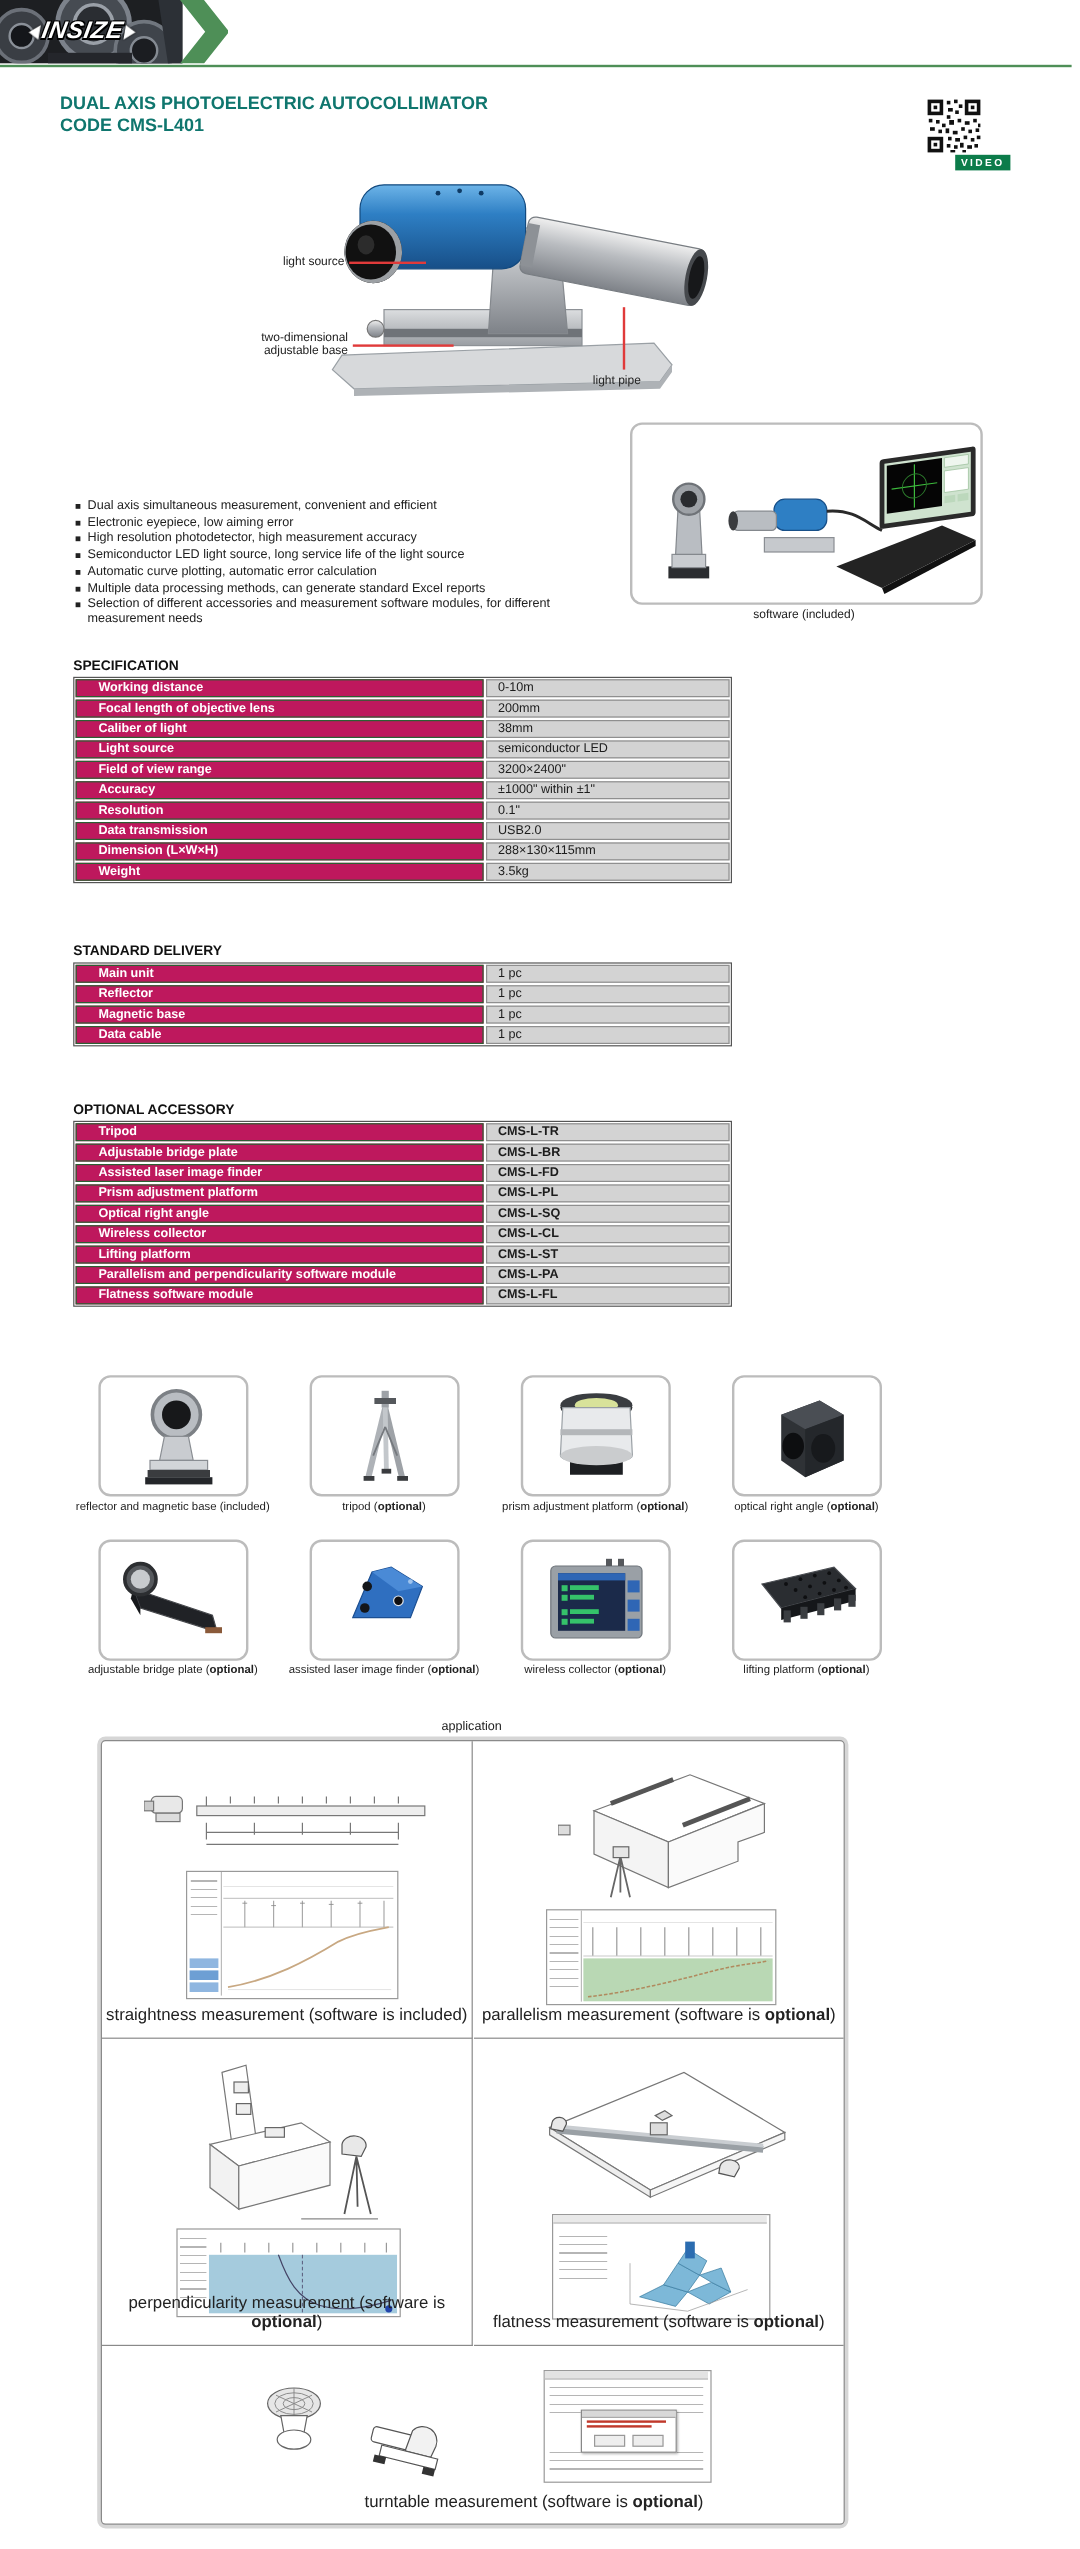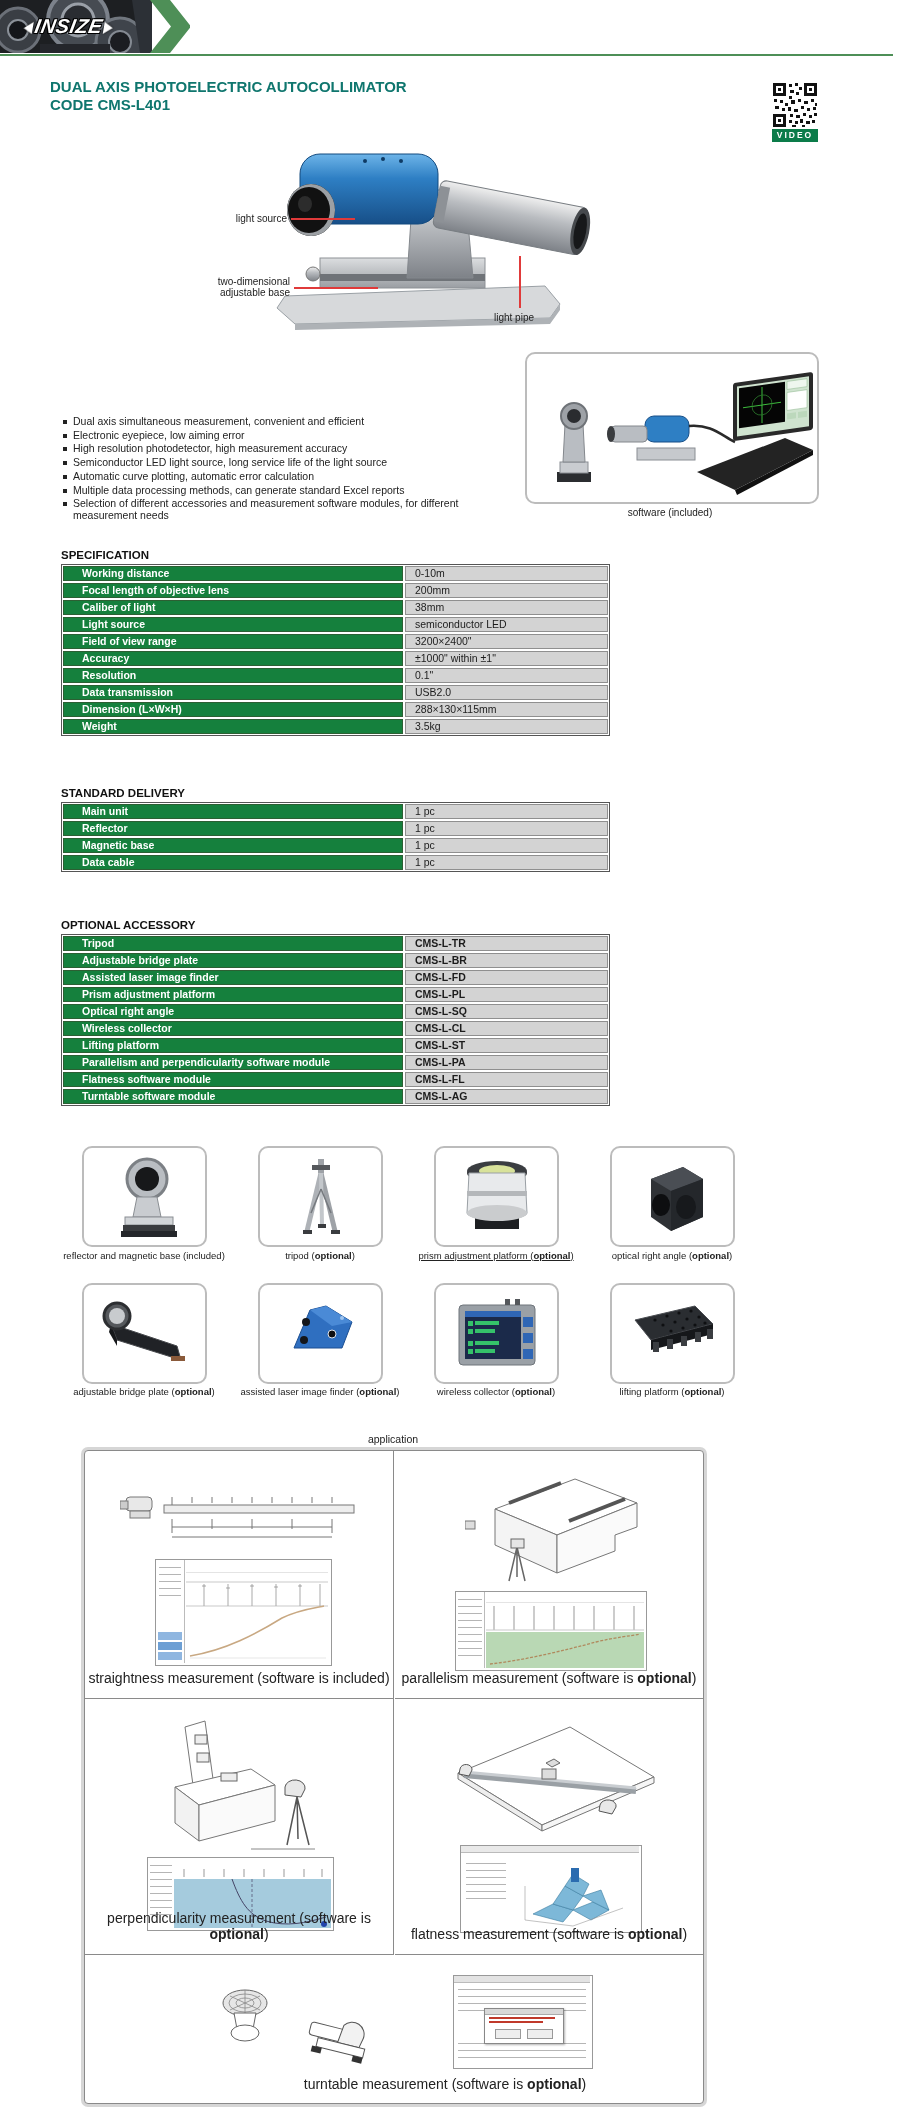--- a/index.html
+++ b/index.html
@@ -14,42 +14,42 @@
   .logo-text{left:24px;top:15px;font-style:italic;font-weight:bold;font-size:20px;color:#fff;
              letter-spacing:.5px;transform:skewX(-10deg);
              text-shadow:-1px -1px 0 #000,1px -1px 0 #000,-1px 1px 0 #000,1px 1px 0 #000;}
   .tri{display:inline-block;width:0;height:0;vertical-align:middle;}
   .tri-left{border-top:6px solid transparent;border-bottom:6px solid transparent;border-right:9px solid #fff;margin-right:2px;filter:drop-shadow(0 0 1px #000);}
   .tri-right{border-top:6px solid transparent;border-bottom:6px solid transparent;border-left:9px solid #fff;margin-left:2px;filter:drop-shadow(0 0 1px #000);}
   .title{left:50px;top:78px;font-size:15px;font-weight:bold;line-height:18px;color:#0f766e;}
 
   
   .qr{left:772px;top:82px;width:46px;height:46px;}
-  .video-badge{left:772px;top:129px;width:46px;height:13px;background:#0c7c4a;color:#fff;
+  .video-badge{left:796px;top:129px;width:46px;height:13px;background:#0c7c4a;color:#fff;
                font-size:8.5px;font-weight:bold;letter-spacing:2px;text-align:center;line-height:13px;}
 
   
   .plabel{font-size:10px;color:#222;line-height:11px;}
   .redline-h{background:#e03a3a;height:1.5px;}
   .redline-v{background:#e03a3a;width:1.5px;}
 
   
   .features{left:63px;top:416px;width:470px;}
   .feature{display:flex;margin-bottom:1.8px;font-size:10.5px;line-height:11.9px;color:#222;}
   .bullet{width:4px;height:4px;background:#222;margin:4px 6px 0 0;flex:none;}
 
   
   .figbox{border:2px solid #bcbcbc;border-radius:10px;background:#fff;}
   .figcap{font-size:10px;color:#222;text-align:center;}
 
   
   .sec-head{font-size:11.5px;font-weight:bold;color:#111;}
   .dtable{width:545px;border:1px solid #555;background:#fff;display:flex;flex-direction:column;gap:2px;padding:1px;}
   .trow{display:flex;gap:2px;height:15px;flex:none;}
-  .tlabel{width:320px;background:#15803d;border:1px solid #2c5f33;color:#fff;font-weight:bold;
+  .tlabel{width:320px;background:#be185d;border:1px solid #2c5f33;color:#fff;font-weight:bold;
           font-size:10.5px;line-height:13.5px;padding-left:18px;}
   .tvalue{flex:1;background:#d3d3d3;border:1px solid #8f8f8f;color:#1c1c1c;
           font-size:10.5px;line-height:13.5px;padding-left:9px;}
 
   
   .accbox{width:121px;height:97px;border:2px solid #bcbcbc;border-radius:10px;background:#fff;
           display:flex;align-items:center;justify-content:center;}
   .acccap{width:164px;text-align:center;font-size:9.5px;line-height:11.5px;color:#222;}
 
   
@@ -360,24 +360,20 @@
       <div class="tvalue b">CMS-L-ST</div>
     </div>
   <div class="trow">
       <div class="tlabel">Parallelism and perpendicularity software module</div>
       <div class="tvalue b">CMS-L-PA</div>
     </div>
   <div class="trow">
       <div class="tlabel">Flatness software module</div>
       <div class="tvalue b">CMS-L-FL</div>
     </div>
-  <div class="trow">
-      <div class="tlabel">Turntable software module</div>
-      <div class="tvalue b">CMS-L-AG</div>
-    </div>
 </div>
 
 <div class="abs accbox" style="left:82px;top:1146px;">
   <svg width="80" height="84">
     <circle cx="42" cy="24" r="20" fill="#b9bdc2" stroke="#7c8085" stroke-width="3"></circle>
     <circle cx="42" cy="24" r="12" fill="#17181a"></circle>
     <path d="M32,42 L52,42 L56,62 L28,62 Z" fill="#c9ccd0" stroke="#8a8e93"></path>
     <rect x="20" y="62" width="48" height="8" fill="#d2d5d8" stroke="#8a8e93"></rect>
     <rect x="18" y="70" width="52" height="6" fill="#3a3c3f"></rect>
     <rect x="16" y="76" width="56" height="6" fill="#24262a"></rect>
@@ -412,21 +408,21 @@
     <path d="M20,24 L52,12 L72,24 L72,62 L40,76 L20,62 Z" fill="#2f3236"></path>
     <path d="M20,24 L52,12 L72,24 L40,36 Z" fill="#4a4e54"></path>
     <path d="M40,36 L72,24 L72,62 L40,76 Z" fill="#24272b"></path>
     <ellipse cx="30" cy="50" rx="9" ry="11" fill="#0d0e10"></ellipse>
     <ellipse cx="55" cy="52" rx="10" ry="12" fill="#17191c"></ellipse>
   </svg>
 </div>
 
 <div class="abs acccap" style="left:62px;top:1250px;"><span>reflector and magnetic base (included)</span><span class="b"></span><span></span></div>
 <div class="abs acccap" style="left:238px;top:1250px;"><span>tripod (</span><span class="b">optional</span><span>)</span></div>
-<div class="abs acccap" style="left:414px;top:1250px;text-decoration:underline;"><span>prism adjustment platform (</span><span class="b">optional</span><span>)</span></div>
+<div class="abs acccap" style="left:414px;top:1250px;"><span>prism adjustment platform (</span><span class="b">optional</span><span>)</span></div>
 <div class="abs acccap" style="left:590px;top:1250px;"><span>optical right angle (</span><span class="b">optional</span><span>)</span></div>
 
 <div class="abs accbox" style="left:82px;top:1283px;">
   <svg width="96" height="80">
     <path d="M14,30 L80,52 L84,66 L20,46 Z" fill="#202226" stroke="#47494d"></path>
     <path d="M14,30 L20,46 L20,52 L12,38 Z" fill="#16181b"></path>
     <circle cx="20" cy="22" r="13" fill="#55585c" stroke="#2c2e31" stroke-width="3"></circle>
     <circle cx="20" cy="22" r="8" fill="#c8cbce"></circle>
     <rect x="74" y="62" width="14" height="5" fill="#8a5a3a"></rect>
   </svg>

